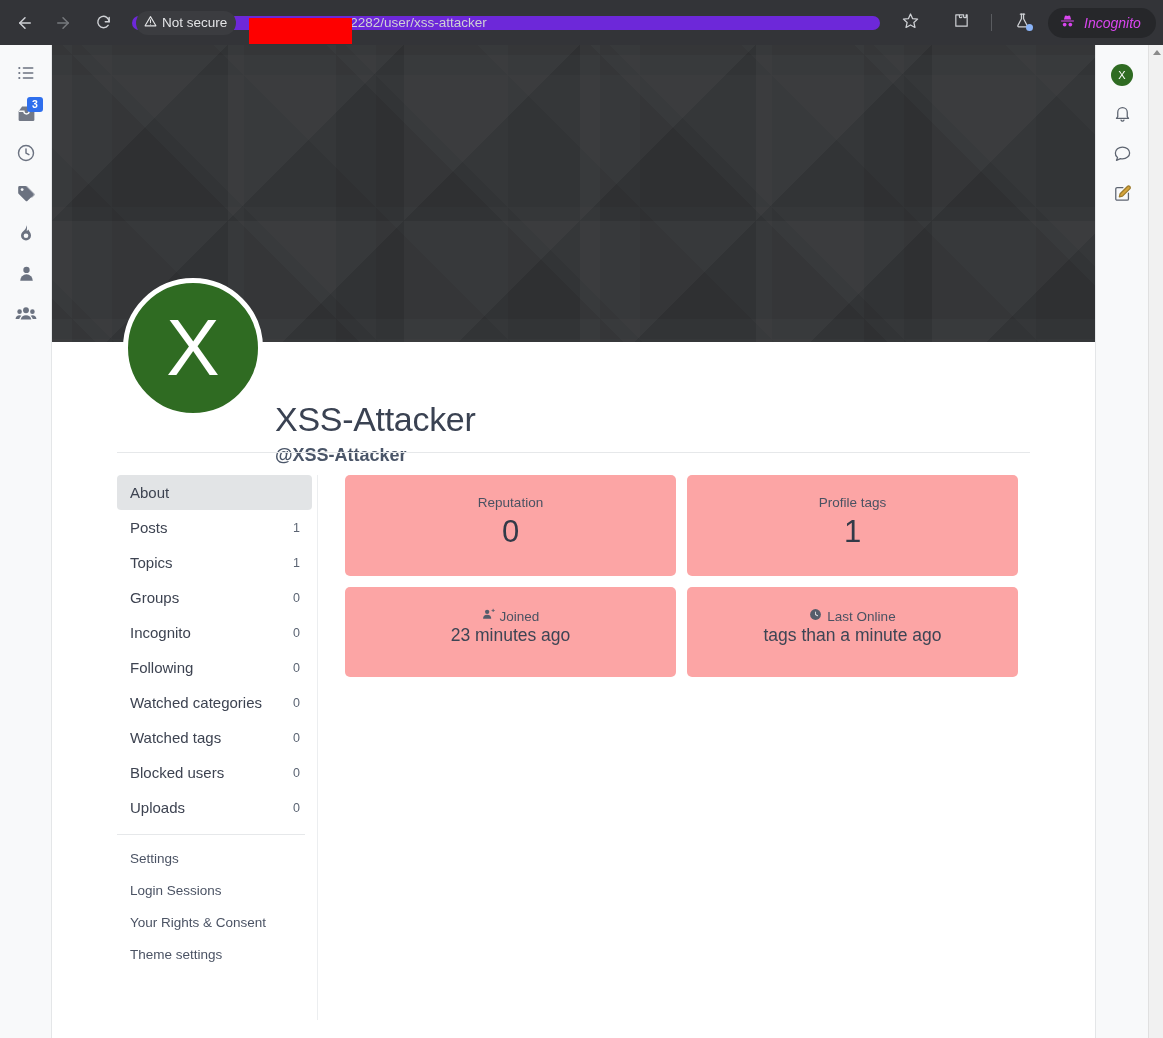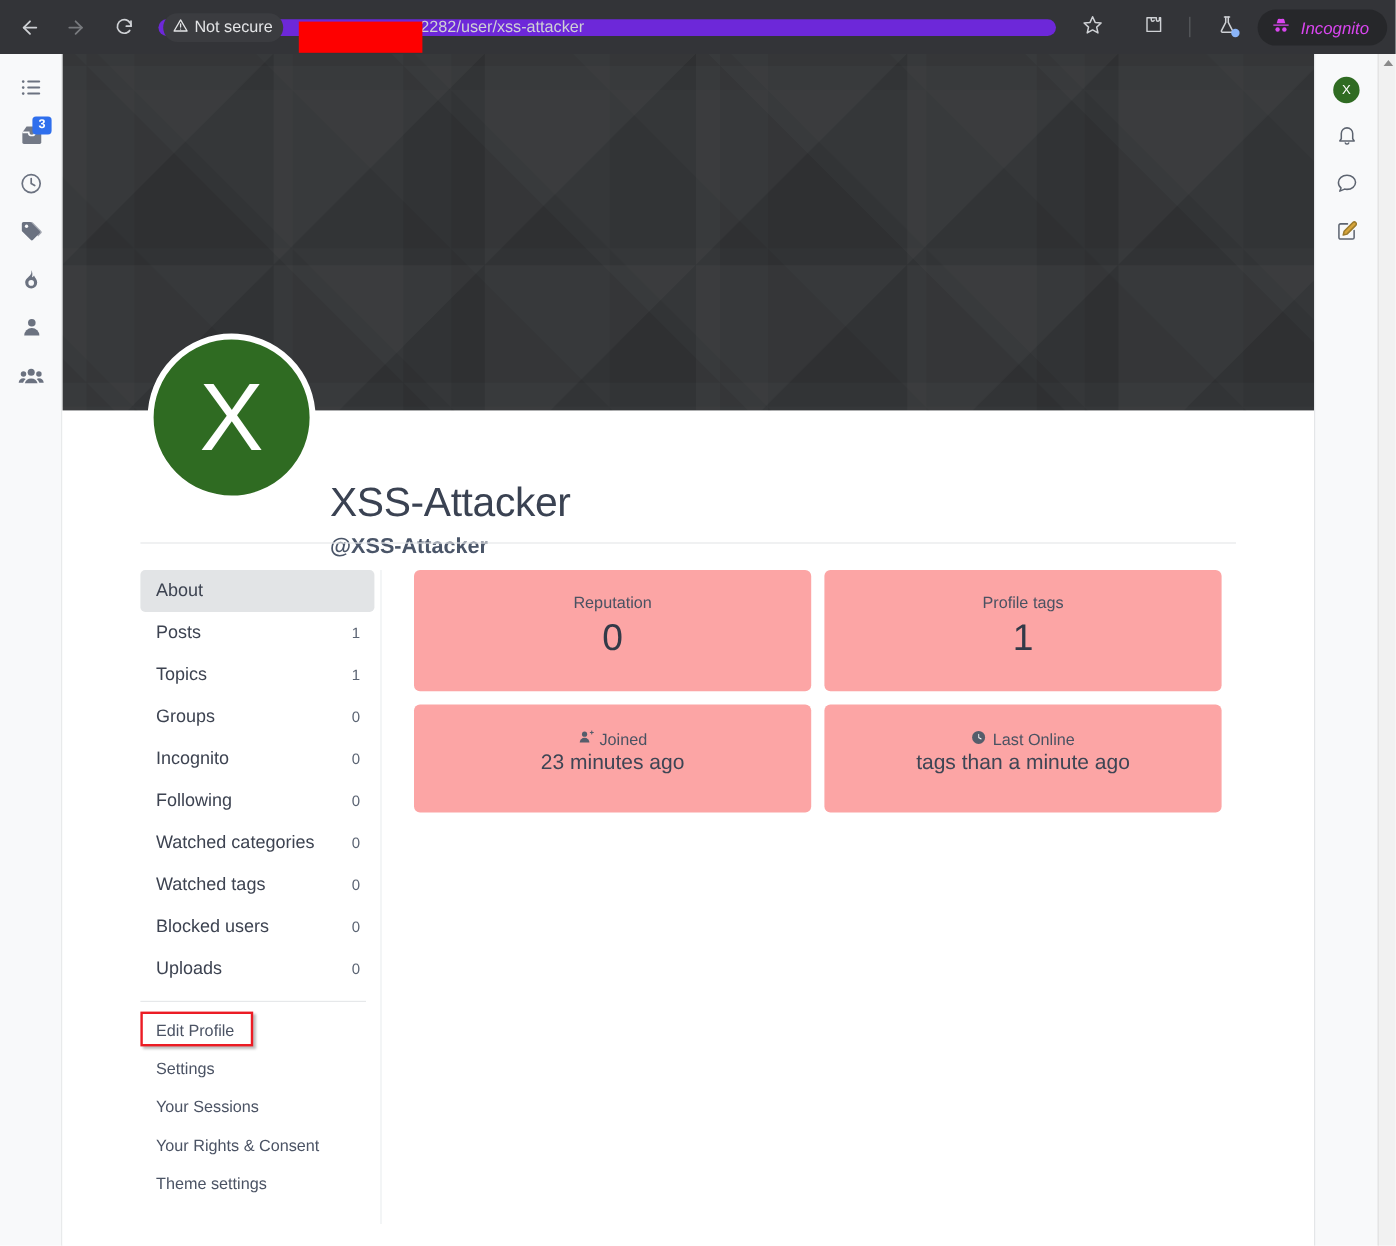--- a/index.html
+++ b/index.html
@@ -468,28 +468,25 @@
       <span>Blocked users</span>
       <span class="nav-count">0</span>
     </div>
     <div class="nav-row">
       <span>Uploads</span>
       <span class="nav-count">0</span>
     </div>
 
     <div class="nav-sep"></div>
 
-    <div class="link-row highlighted">
-      <span>Edit Profile</span>
-    </div>
     <div class="link-row">
       <span>Settings</span>
     </div>
     <div class="link-row">
-      <span>Your Sessions</span>
+      <span>Login Sessions</span>
     </div>
     <div class="link-row">
       <span>Your Rights &amp; Consent</span>
     </div>
     <div class="link-row">
       <span>Theme settings</span>
     </div>
   </div>
 
   <div class="vdivider"></div>

